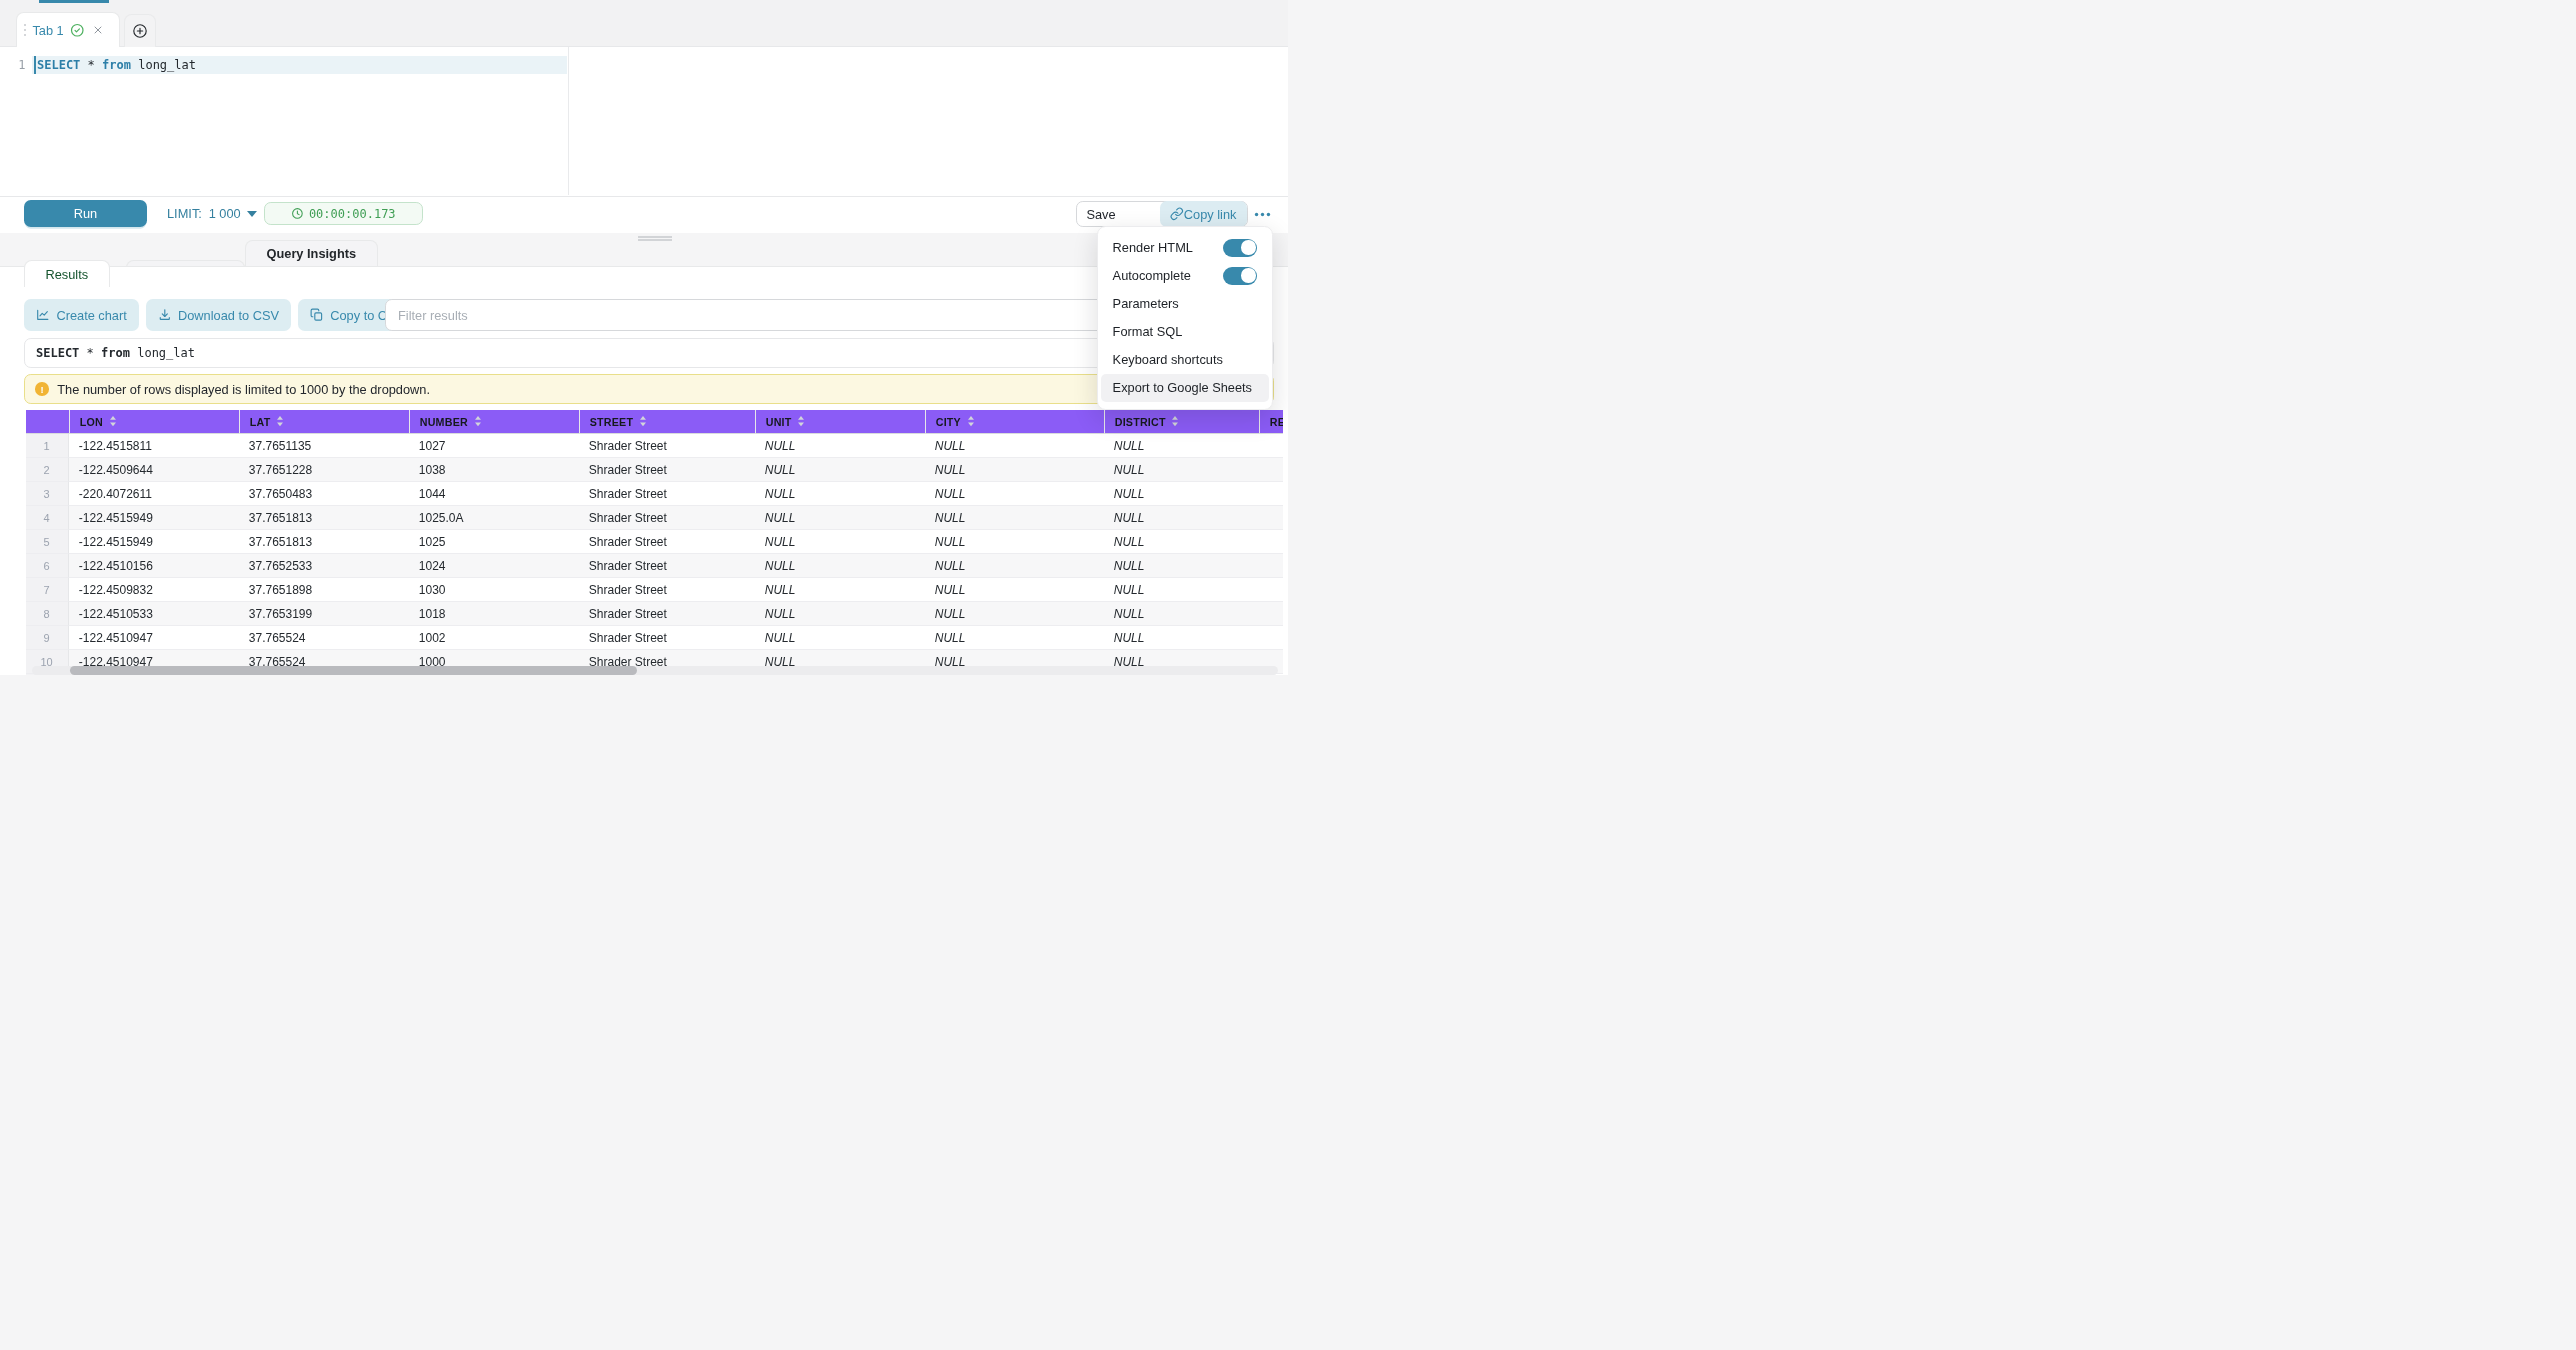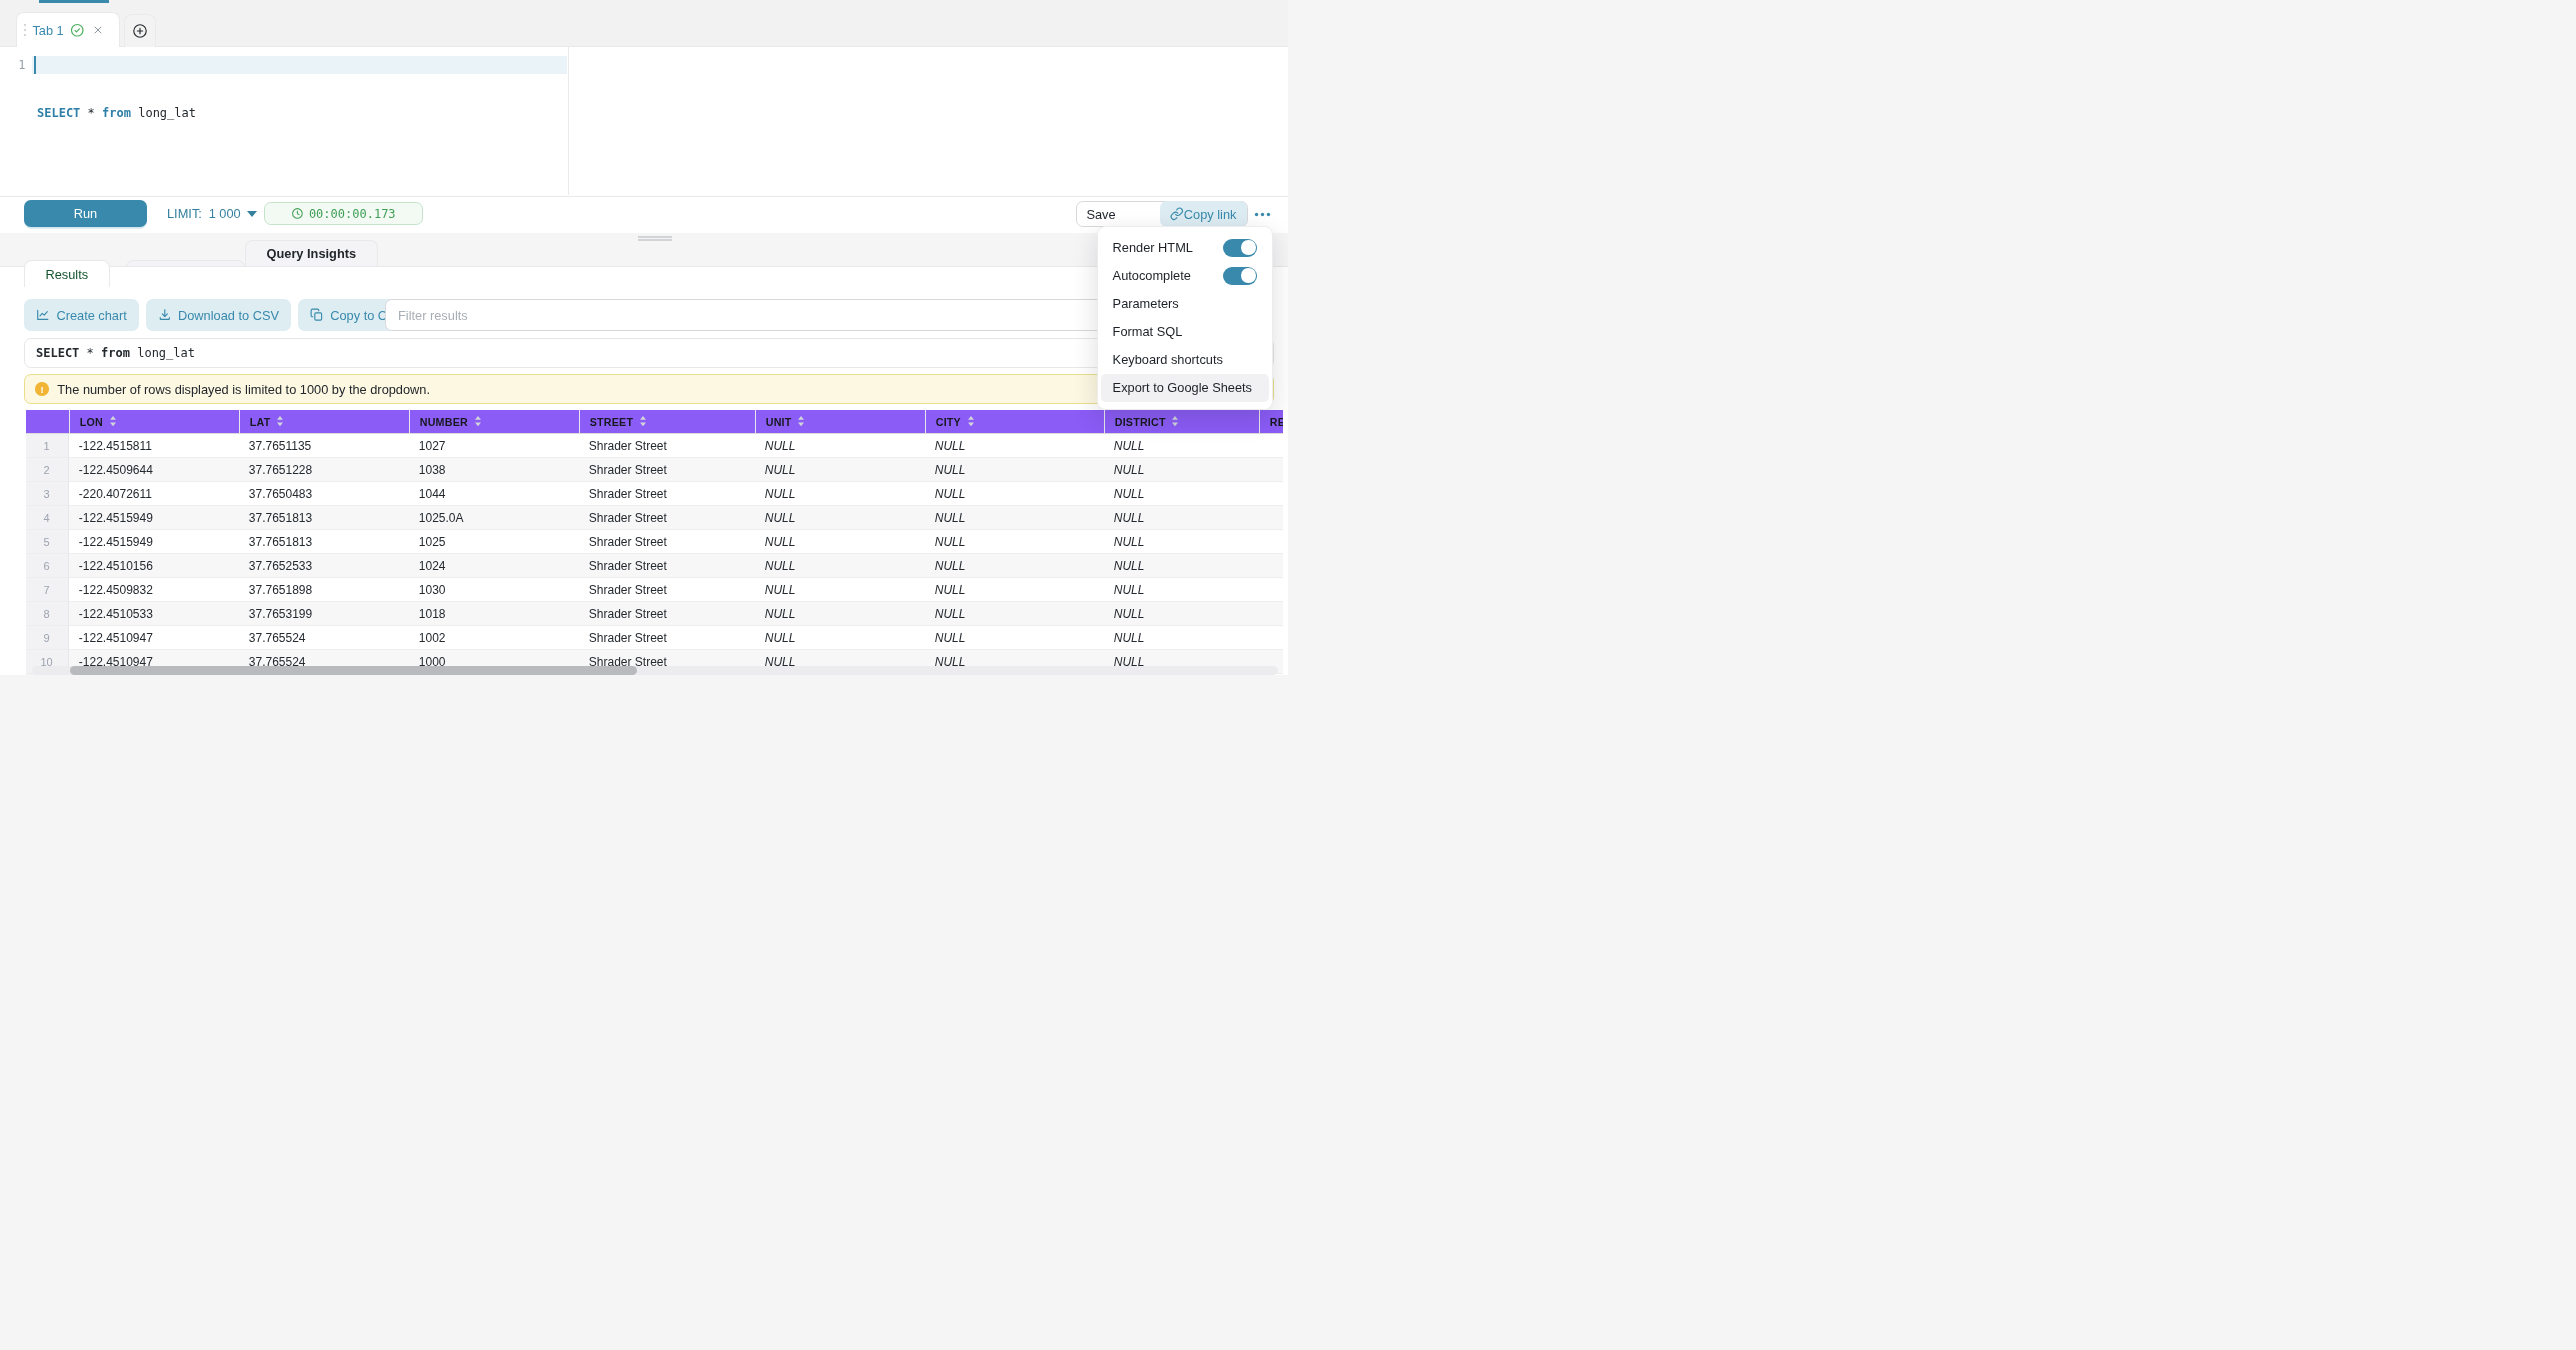--- a/index.html
+++ b/index.html
@@ -25,21 +25,21 @@
   
   .editor-panel { position:absolute; left:0; top:46px; width:1288px; height:187px; background:#fff;
     border-top:0.9px solid #e7e8ea; border-bottom:0.9px solid #e7e8ea; z-index:1; }
   .editor-area { position:absolute; left:0; top:0; width:1288px; height:148px; }
   .editor-divider { position:absolute; left:568px; top:0; width:0.9px; height:148px; background:#e9eaec; }
   .gutter-num { position:absolute; left:0; top:8.5px; width:25.6px; height:18px; line-height:18px; text-align:right;
     color:#99a0a8; font-family:"DejaVu Sans Mono", monospace; font-size:12px; }
   .active-line { position:absolute; left:32px; top:8.5px; width:535px; height:18px; background:#eaf3f7; }
   .caret { position:absolute; left:34px; top:8.5px; width:1.7px; height:18px; background:#3889ac; }
   .code-line { position:absolute; left:37px; top:8.5px; height:18px; line-height:18px;
-    font-family:"DejaVu Sans Mono", monospace; font-size:12px; color:#24292e; white-space:pre;margin-top:48px; }
+    font-family:"DejaVu Sans Mono", monospace; font-size:12px; color:#24292e; white-space:pre; }
   .code-line .kw { color:#2d7fa8; font-weight:bold; }
 
   .editor-toolbar { position:absolute; left:0; top:149px; width:1288px; height:37px; background:#fff; }
   .run-btn { position:absolute; left:24px; top:3.4px; width:123px; height:27px; background:#3889ac; color:#fff;
     font-size:12.8px; border:none; border-radius:6.8px; box-shadow:0 2.6px 0 -0.9px #d4e7ee; cursor:pointer;
     font-family:"Liberation Sans", sans-serif; }
   .limit-group { position:absolute; left:167px; top:3.4px; height:27px; display:flex; align-items:center; gap:6.8px;
     color:#35809f; font-size:12.8px; cursor:pointer; }
   .limit-caret { width:0; height:0; border-left:5.1px solid transparent; border-right:5.1px solid transparent;
     border-top:6.8px solid #35809f; }

